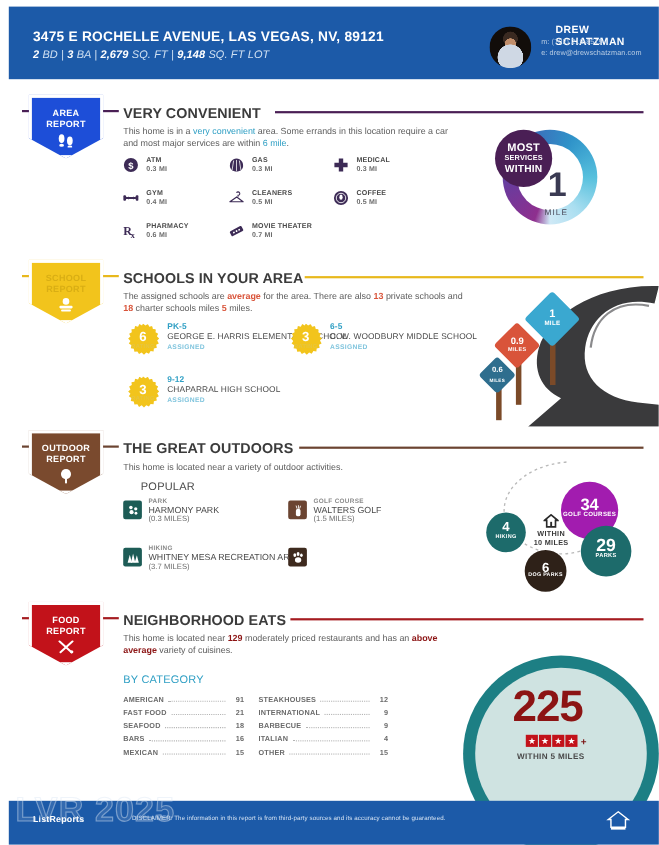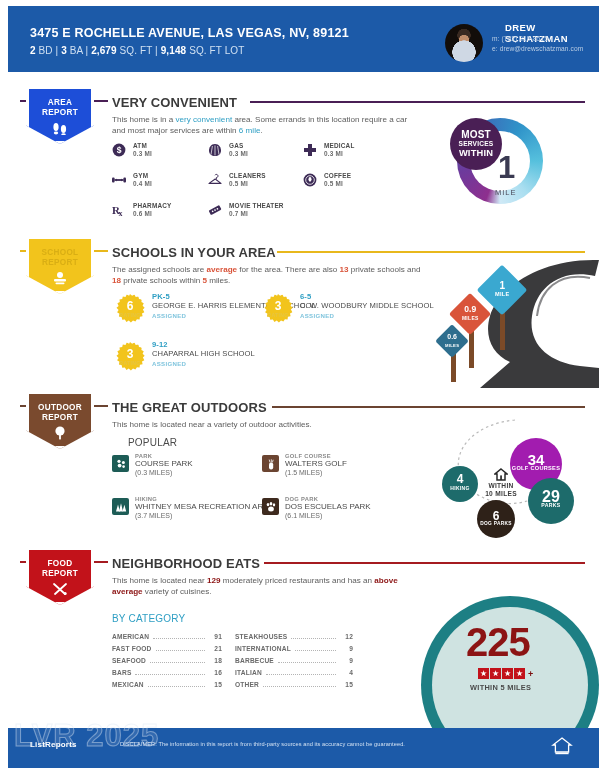--- a/index.html
+++ b/index.html
@@ -13,21 +13,21 @@
 
   
   .header {
     position: absolute; left: 8px; top: 6px; width: 591px; height: 66px;
     background: #1c5aa8;
   }
   .addr {
     position: absolute; left: 22px; top: 20px;
     color: #ffffff; font-size: 12.5px; font-weight: bold; letter-spacing: .2px;
   }
-  .sub { position: absolute; left: 22px; top: 39px; color: #cfe0f2; font-size: 10px; letter-spacing:.1px;}
+  .sub { position: absolute; left: 22px; top: 39px; color: #cfe0f2; font-size: 10px; letter-spacing:.1px;font-style:italic;}
   .sub b { color: #ffffff; font-weight: bold; }
   .agent-photo {
     position: absolute; left: 437px; top: 18px; width: 38px; height: 38px;
     border-radius: 50%;
     background:
       radial-gradient(circle at 50% 74%, #cfd8e4 0 34%, rgba(0,0,0,0) 35%),
       radial-gradient(circle at 50% 42%, #c08d6a 0 17%, rgba(0,0,0,0) 18%),
       radial-gradient(circle at 50% 30%, #3a2a21 0 20%, rgba(0,0,0,0) 21%),
       #120d0a;
     overflow: hidden;
@@ -278,21 +278,21 @@
       <svg width="18" height="13" viewBox="0 0 18 13">
           <ellipse cx="9" cy="3" rx="3" ry="3" fill="#fff"></ellipse>
           <rect x="3" y="7" width="12" height="2.4" rx="1" fill="#fff"></rect>
           <rect x="4.5" y="10.4" width="9" height="1.8" rx=".9" fill="#fff"></rect>
         </svg>
     </span>
   </div>
   <div class="sec-title" style="left:112px;top:245px;">SCHOOLS IN YOUR AREA</div>
   <div class="rule" style="left:277px;top:251px;width:308px;background:#e8b81c;"></div>
   <div class="sec-desc" style="left:112px;top:264px;width:310px;">
-    <span>The assigned schools are </span><span style="color:#d9543a;font-weight:bold;">average</span><span> for the area. There are also </span><span style="color:#d9543a;font-weight:bold;">13</span><span> private schools and </span><span style="color:#d9543a;font-weight:bold;">18</span><span> private schools within </span><span style="color:#d9543a;font-weight:bold;">5</span><span> miles.</span>
+    <span>The assigned schools are </span><span style="color:#d9543a;font-weight:bold;">average</span><span> for the area. There are also </span><span style="color:#d9543a;font-weight:bold;">13</span><span> private schools and </span><span style="color:#d9543a;font-weight:bold;">18</span><span> charter schools miles </span><span style="color:#d9543a;font-weight:bold;">5</span><span> miles.</span>
   </div>
 
   <div class="rat" style="left:115px;top:294px;">
     <div class="disc">
         <span class="num">6</span>
         <span class="lbl">RATING</span>
       </div>
   </div>
   <div class="sch" style="left:152px;top:292px;">
     <span class="grade">PK-5</span>
@@ -369,21 +369,21 @@
   <div class="oicon" style="left:112px;top:455px;background:#1d5c56;">
     <svg width="12" height="12" viewBox="0 0 12 12">
         <circle cx="4" cy="3.3" r="1.6" fill="#fff"></circle>
         <circle cx="8.4" cy="4.6" r="1.5" fill="#fff"></circle>
         <circle cx="4.6" cy="7.6" r="1.9" fill="#fff"></circle>
         <circle cx="8.6" cy="8.6" r="1.3" fill="#fff"></circle>
       </svg>
   </div>
   <div class="oitem" style="left:135px;top:453px;">
     <span class="cat">PARK</span>
-    <span class="nm">COURSE PARK</span>
+    <span class="nm">HARMONY PARK</span>
     <span class="mi">(0.3 MILES)</span>
   </div>
   <div class="oicon" style="left:262px;top:455px;background:#6b4431;">
     <svg width="12" height="12" viewBox="0 0 12 12">
         <rect x="4" y="4.4" width="4.2" height="7" rx="2" fill="#fff"></rect>
         <path d="M5 4.4 L4.2 1.6 M6.3 4.4 L6.3 1.3 M7.4 4.4 L8.2 1.8" stroke="#fff" stroke-width=".8"></path>
       </svg>
   </div>
   <div class="oitem" style="left:285px;top:453px;">
     <span class="cat">GOLF COURSE</span>
@@ -402,25 +402,20 @@
     <span class="nm" style="width:150px;">WHITNEY MESA RECREATION AREA</span>
     <span class="mi">(3.7 MILES)</span>
   </div>
   <div class="oicon" style="left:262px;top:498px;background:#3e2a1e;">
     <svg width="12" height="12" viewBox="0 0 12 12">
         <ellipse cx="3" cy="3.6" rx="1.3" ry="1.7" fill="#fff"></ellipse>
         <ellipse cx="6" cy="2.7" rx="1.3" ry="1.8" fill="#fff"></ellipse>
         <ellipse cx="9" cy="3.8" rx="1.2" ry="1.6" fill="#fff"></ellipse>
         <ellipse cx="6" cy="8.1" rx="2.9" ry="2.5" fill="#fff"></ellipse>
       </svg>
-  </div>
-  <div class="oitem" style="left:285px;top:496px;">
-    <span class="cat">DOG PARK</span>
-    <span class="nm">DOS ESCUELAS PARK</span>
-    <span class="mi">(6.1 MILES)</span>
   </div>
 
   <svg style="position:absolute;left:430px;top:408px;" width="169" height="130">
     <path d="M85 12 C42 16 22 44 30 66 C38 90 74 102 100 92" stroke="#b9b9b9" stroke-width="1.2" fill="none" stroke-dasharray="2.5,3"></path>
   </svg>
   <div class="bub" style="left:510px;top:438px;width:52px;height:52px;background:#a21caf;">
     <span class="v">34</span>
     <span class="l">GOLF COURSES</span>
   </div>
   <div class="bub" style="left:442px;top:466px;width:36px;height:36px;background:#1d6b6b;">

